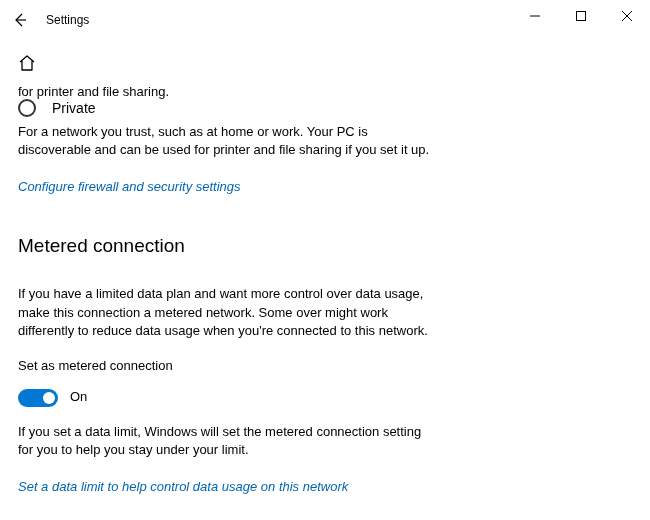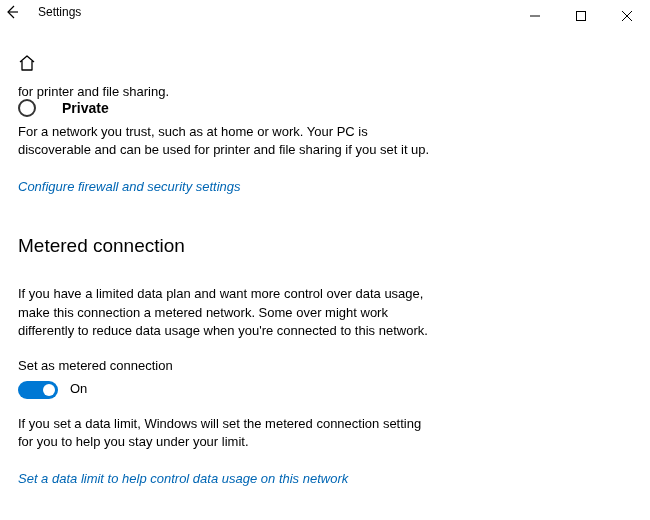--- a/index.html
+++ b/index.html
@@ -6,22 +6,23 @@
     body {
       font-family: "Segoe UI", -apple-system, sans-serif;
       width: 650px;
       height: 520px;
       overflow: hidden;
       background: #ffffff;
       color: #000;
     }
     .titlebar {
       display: flex;
-      align-items: flex-start;
+      align-items: flex-end;
       height: 32px;
+      padding-left: 8px;
     }
     .titlebar-left {
       display: flex;
       align-items: center;
       gap: 14px;
     }
     .back-btn {
       display: flex;
       align-items: center;
       justify-content: center;
@@ -55,23 +56,22 @@
     .home-icon {
       display: inline-flex;
     }
     .cut-text {
       font-size: 13px;
       color: #000;
     }
     .radio-row {
       display: flex;
       align-items: center;
-      gap: 26px;
+      gap: 16px;
       margin-bottom: 6px;
-      font-weight: bold;
     }
     .radio-circle {
       width: 18px;
       height: 18px;
       border: 2px solid #333;
       border-radius: 50%;
       flex-shrink: 0;
     }
     .radio-label {
       font-size: 14px;
@@ -92,21 +92,21 @@
       font-style: italic;
     }
     .section-heading {
       font-size: 19px;
       font-weight: 400;
       margin-top: 40px;
       margin-bottom: 28px;
     }
     .toggle-label {
       font-size: 13px;
-      margin-bottom: 8px;
+      margin-bottom: 16px;
     }
     .toggle-row {
       display: flex;
       gap: 12px;
       margin-bottom: 16px;
     }
     .toggle {
       position: relative;
       width: 40px;
       height: 18px;

